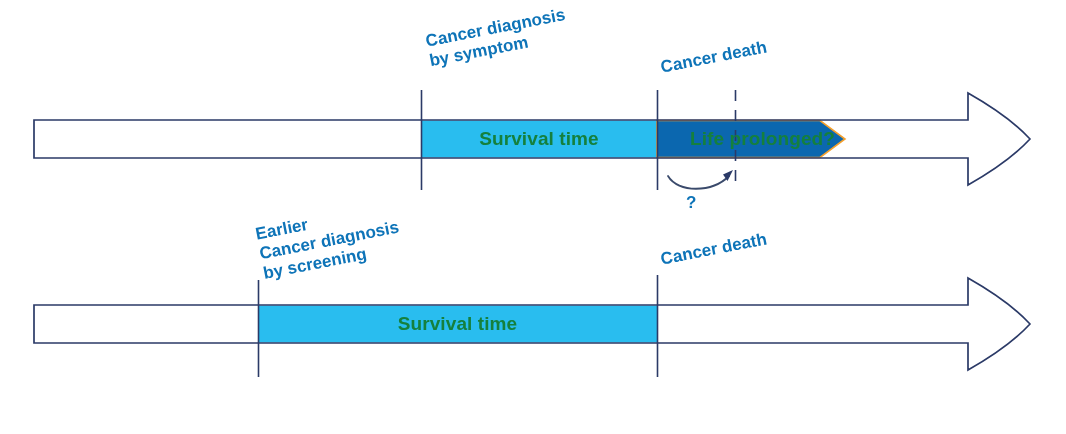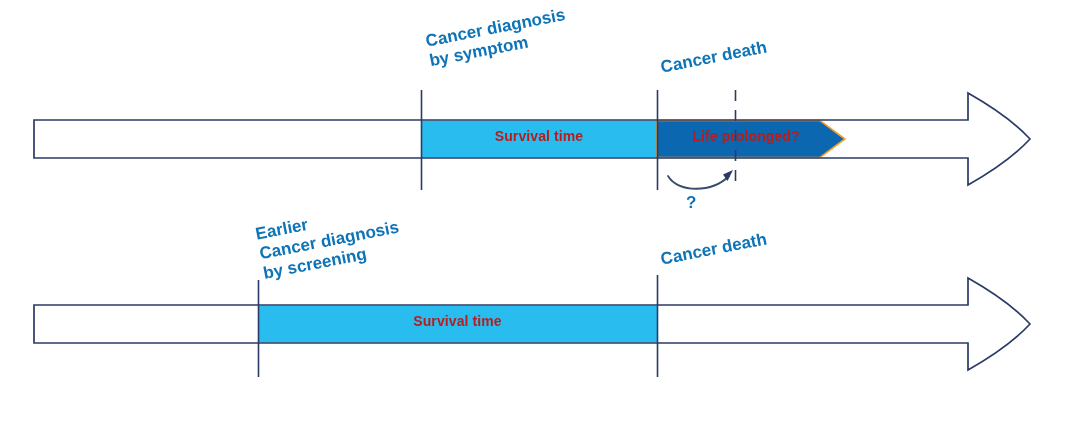--- a/index.html
+++ b/index.html
@@ -21,22 +21,22 @@
     height: 434px;
   }
   .svg-layer {
     position: absolute;
     left: 0; top: 0;
     width: 1066px;
     height: 434px;
   }
   .bar-label {
     position: absolute;
-    color: #b91c1c;
-    font-size: 14px;
+    color: #15803d;
+    font-size: 19px;
     font-weight: 600;
     letter-spacing: 0.1px;
     white-space: nowrap;
     line-height: 1;
   }
   .event-label {
     position: absolute;
     color: #0E74B8;
     font-size: 17px;
     font-weight: 700;
@@ -86,21 +86,21 @@
     <div>Cancer diagnosis</div>
     <div>by symptom</div>
   </div>
 
   <div class="event-label" style="left:659px; top:58px; transform:rotate(-11deg);">
     <div>Cancer death</div>
   </div>
 
   <div class="bar-label" style="left:421px; top:129px; width:236px; text-align:center;">Survival time</div>
 
-  <div class="bar-label" style="left:657px; top:129px; width:178px; text-align:center;">Life prolonged?</div>
+  <div class="bar-label" style="left:657px; top:129px; width:178px; text-align:right;">Life prolonged?</div>
 
   <div class="qmark" style="left:686px; top:194px;">?</div>
 
   <div class="event-label" style="left:254px; top:225px; transform:rotate(-11deg);">
     <div>Earlier</div>
     <div>Cancer diagnosis</div>
     <div>by screening</div>
   </div>
 
   <div class="event-label" style="left:659px; top:250px; transform:rotate(-11deg);">

